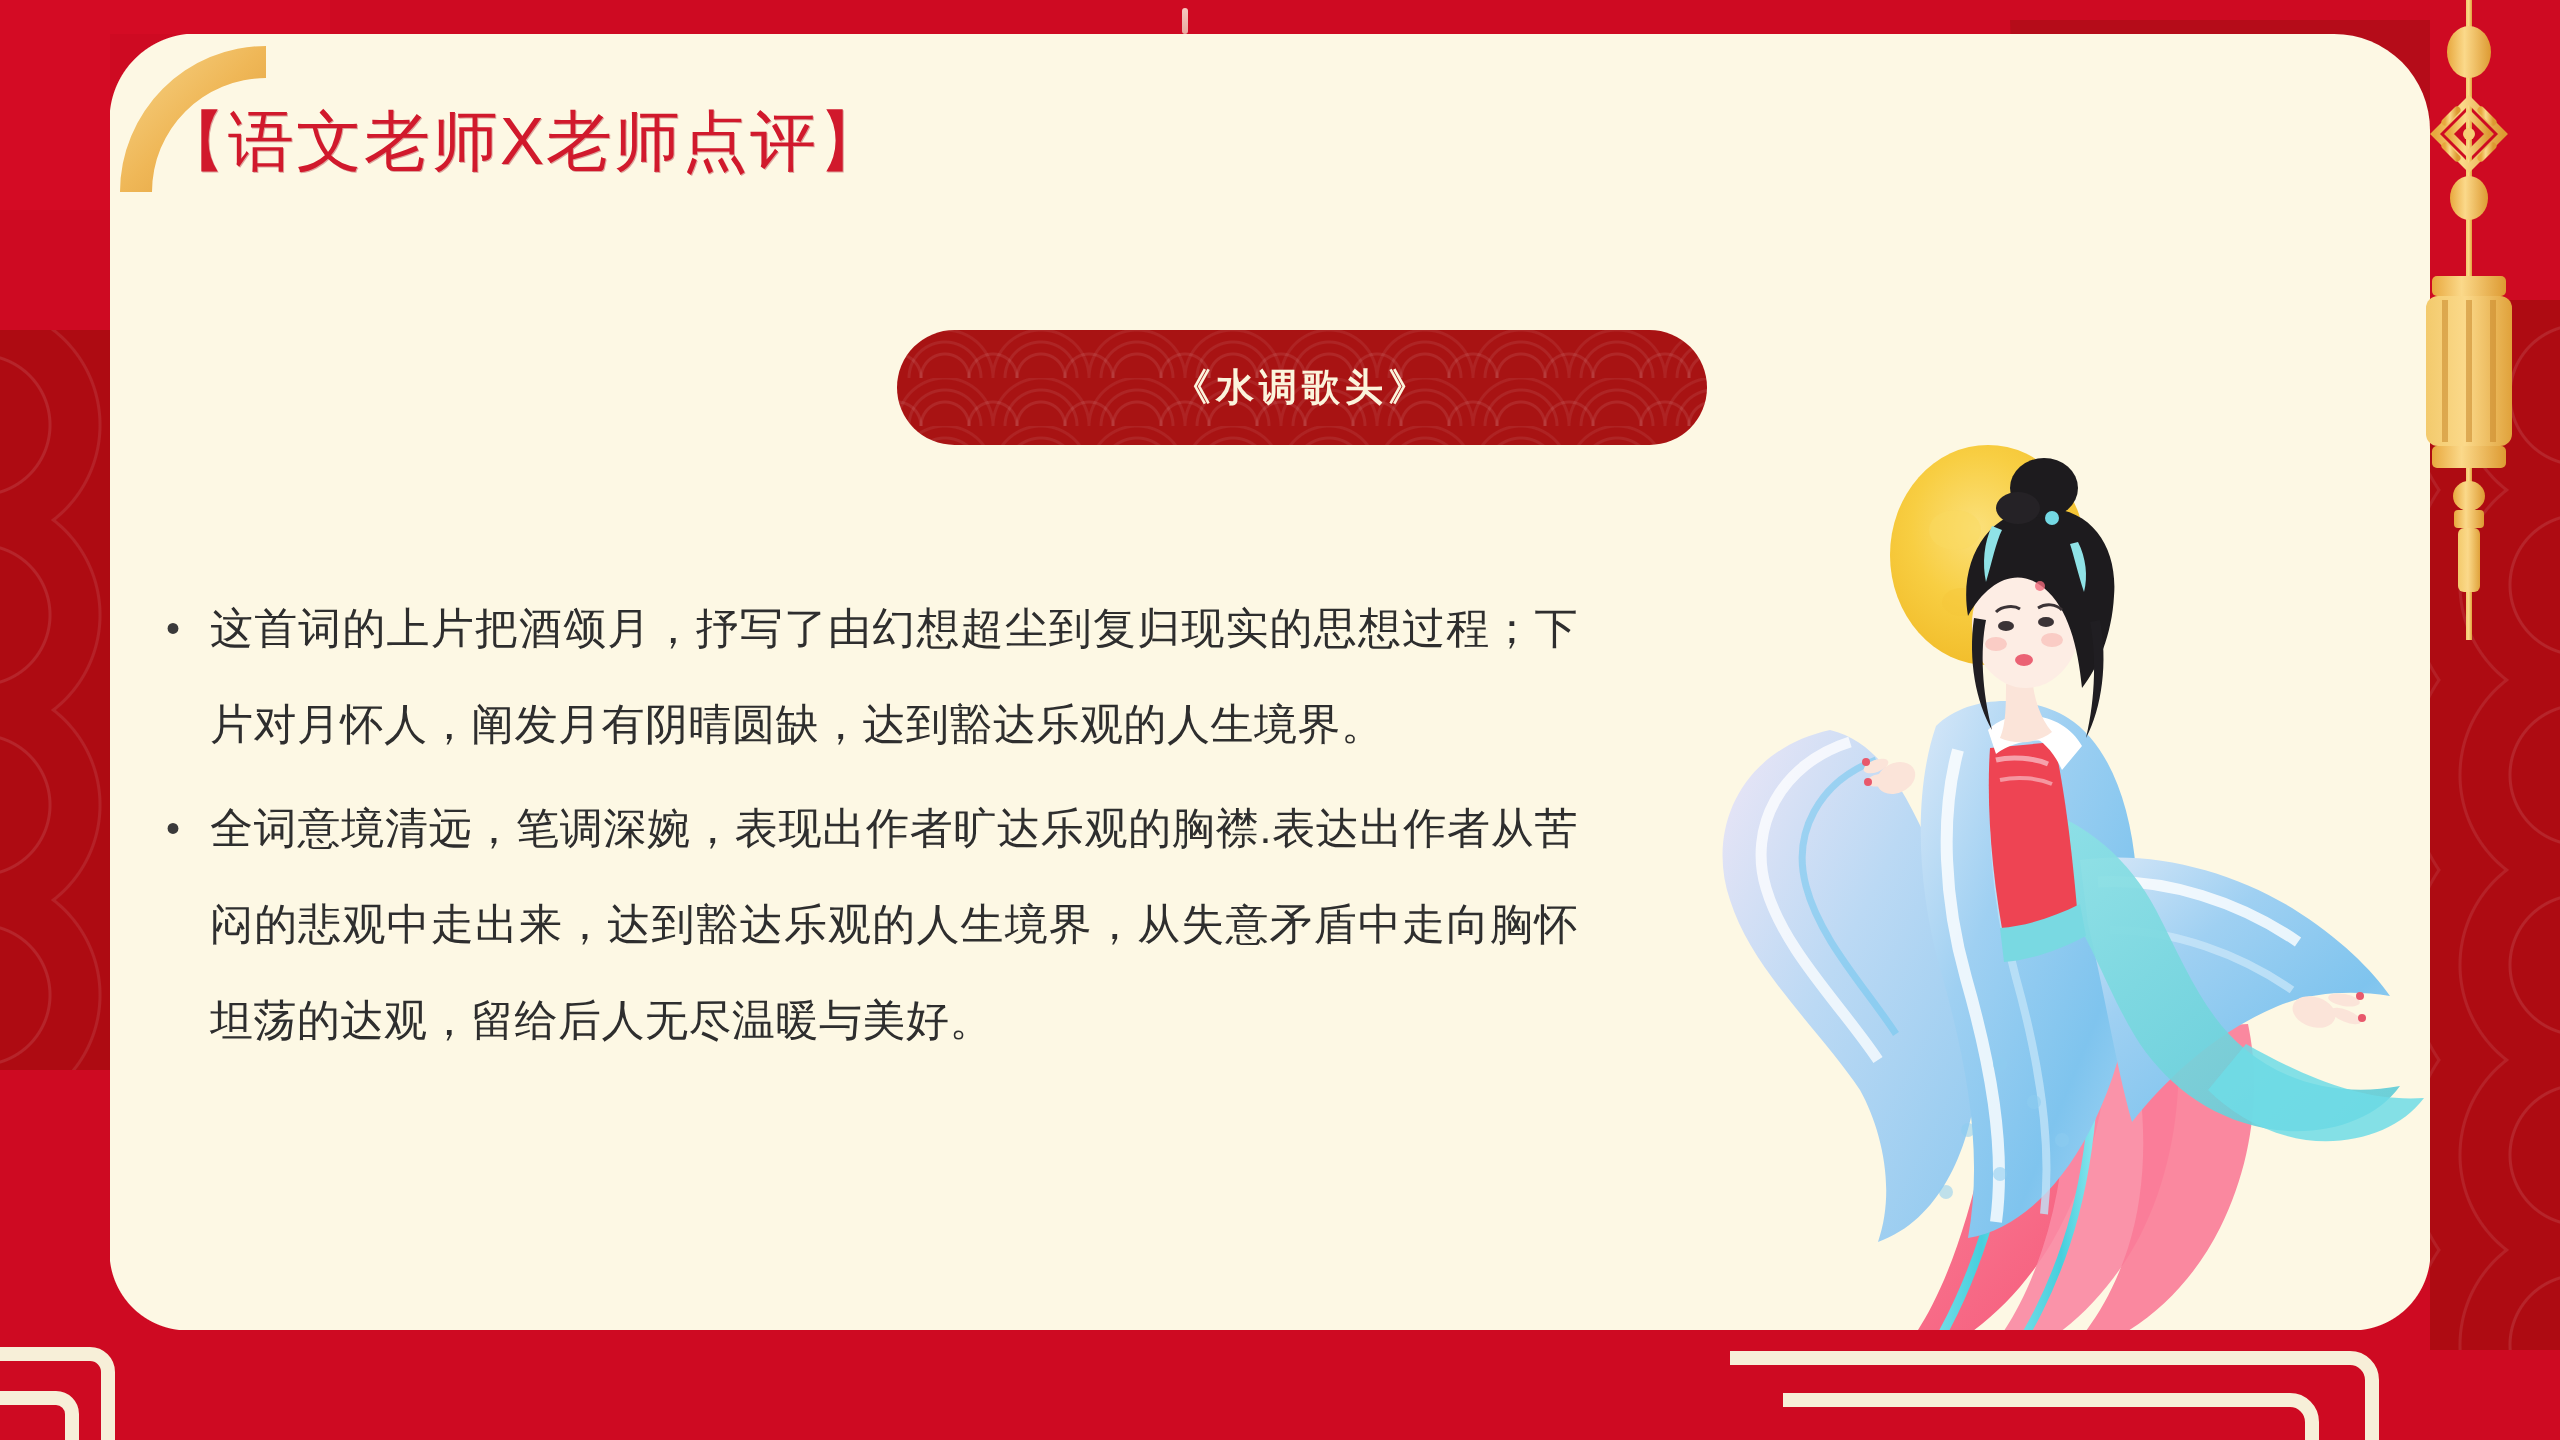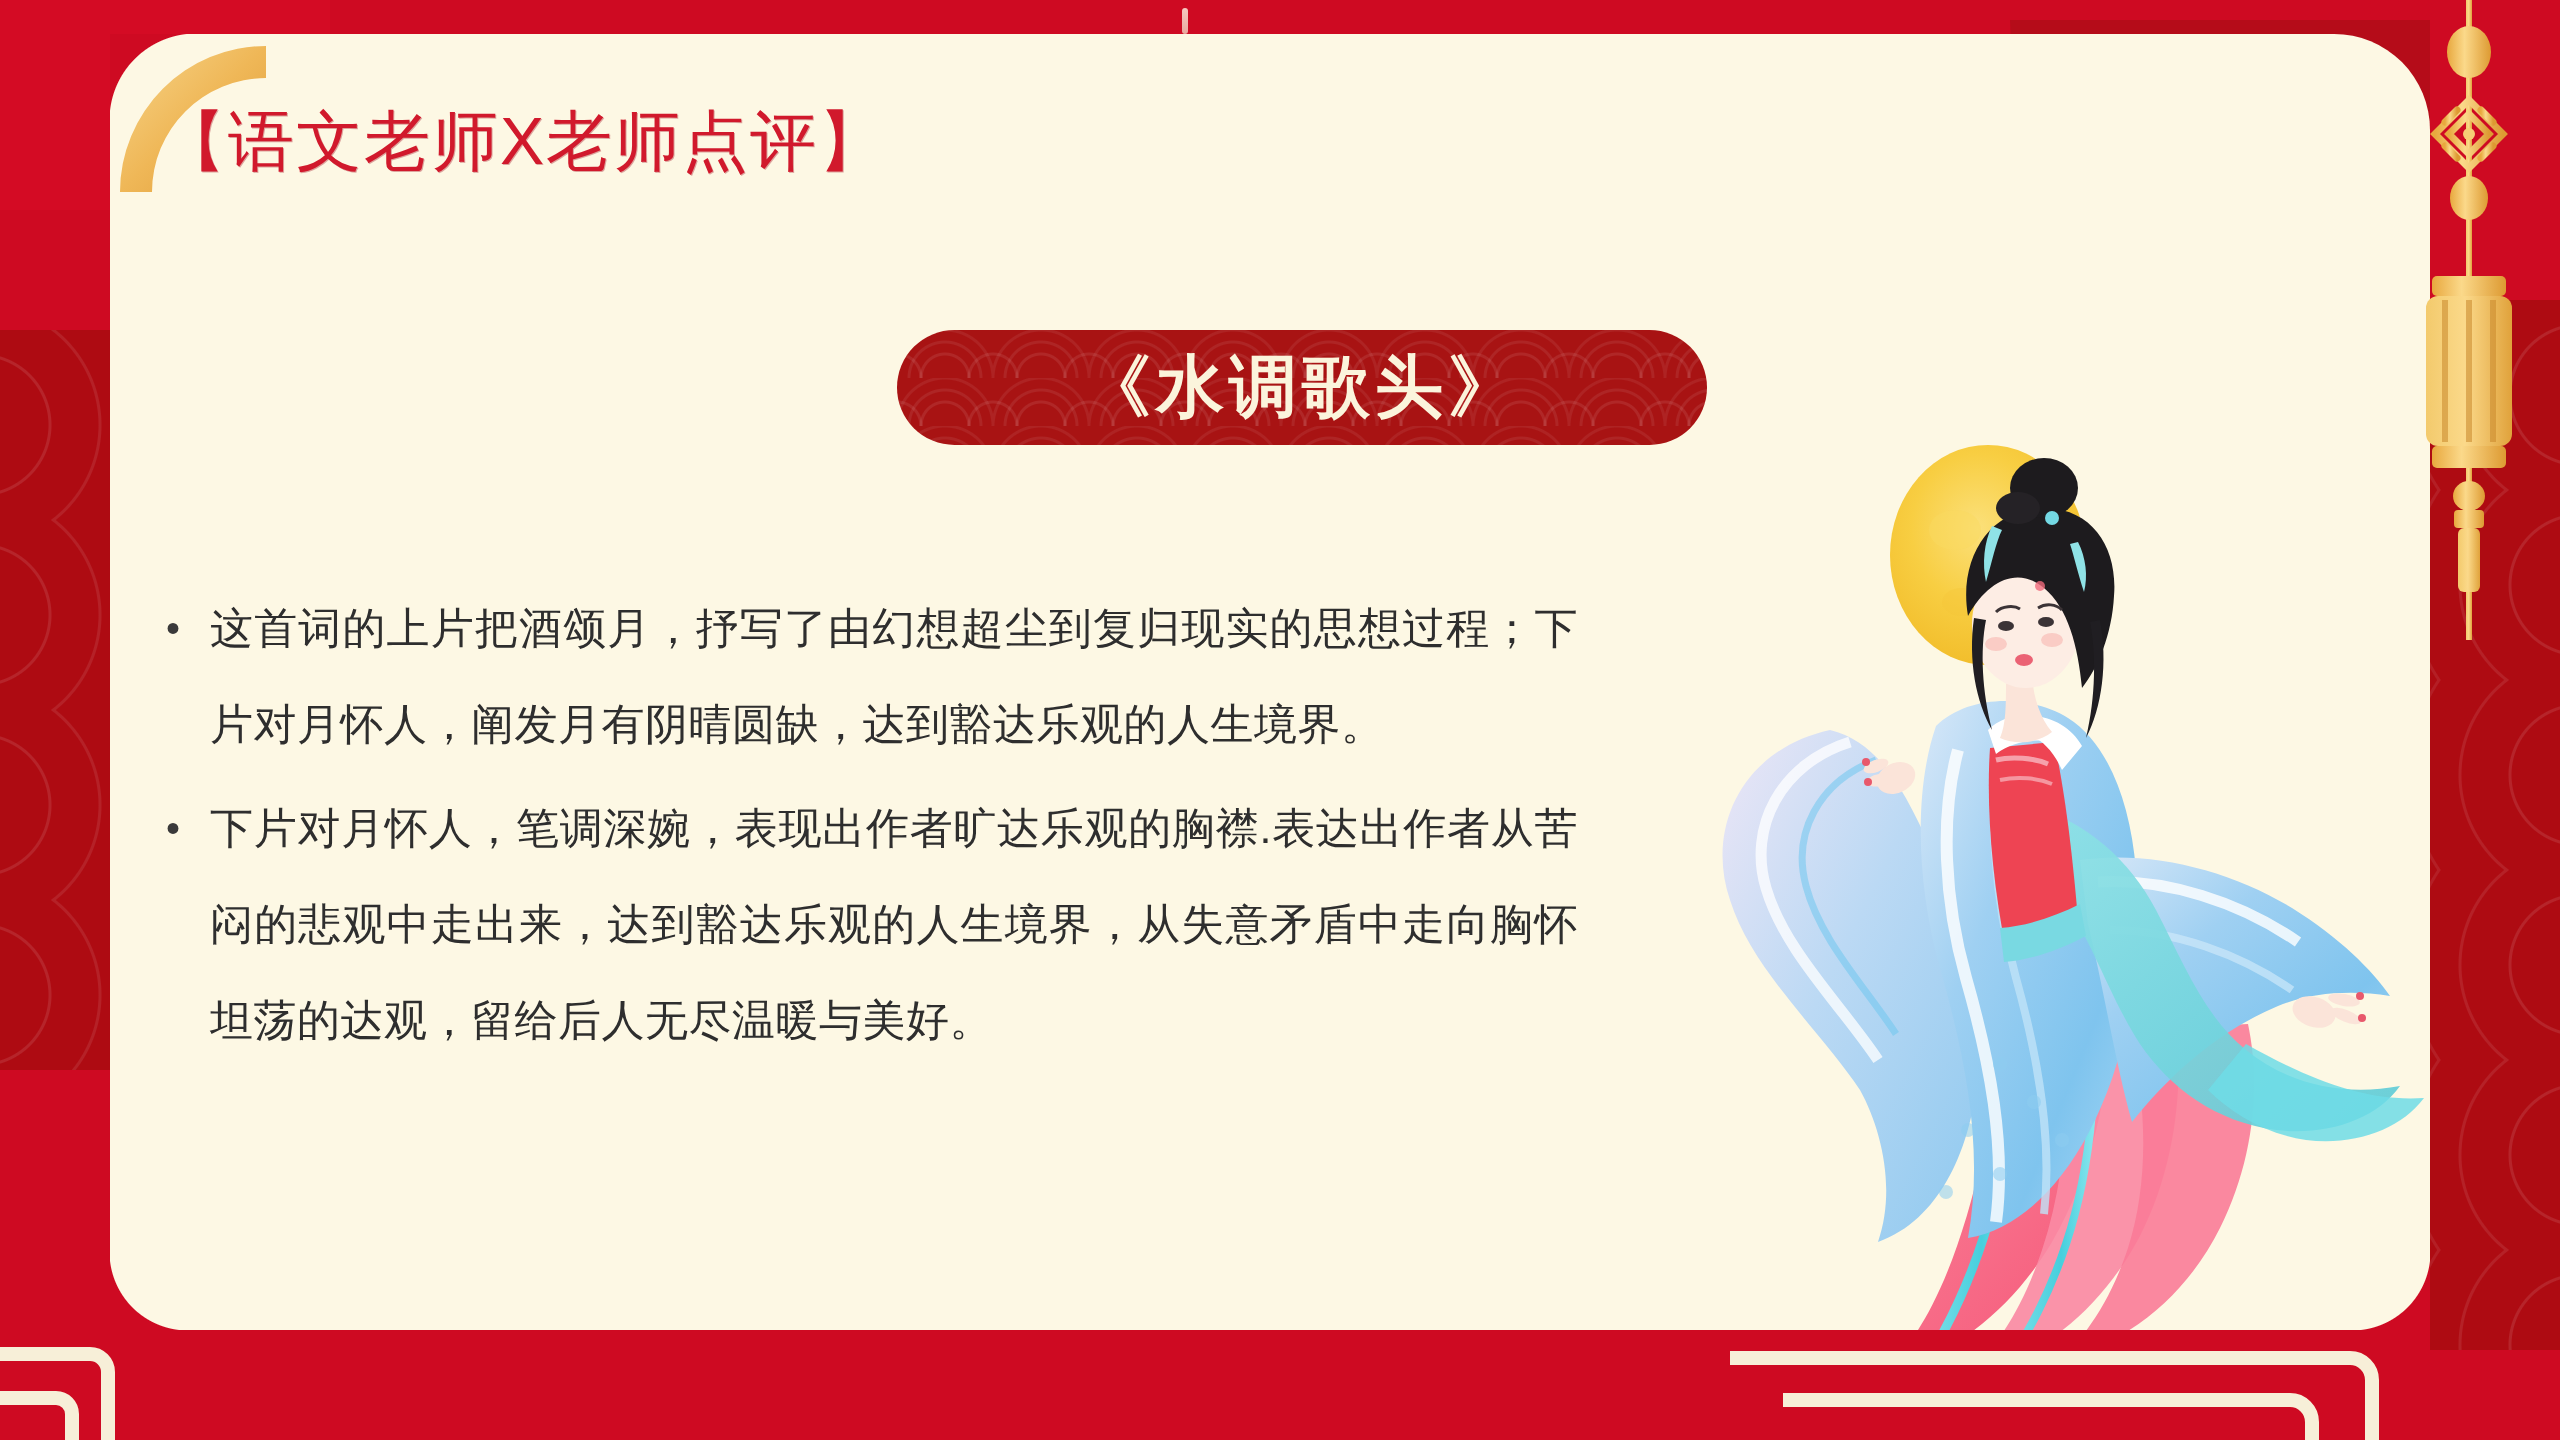--- a/index.html
+++ b/index.html
@@ -121,21 +121,21 @@
       radial-gradient(circle at 50% 100%, transparent 0 22px, rgba(255,255,255,.085) 23px, rgba(255,255,255,.085) 25px, transparent 26px),
       radial-gradient(circle at 50% 100%, transparent 0 34px, rgba(255,255,255,.075) 35px, rgba(255,255,255,.075) 37px, transparent 38px),
       radial-gradient(circle at 50% 100%, transparent 0 46px, rgba(255,255,255,.065) 47px, rgba(255,255,255,.065) 49px, transparent 50px),
       radial-gradient(circle at 0% 100%,  transparent 0 22px, rgba(255,255,255,.085) 23px, rgba(255,255,255,.085) 25px, transparent 26px),
       radial-gradient(circle at 100% 100%,transparent 0 22px, rgba(255,255,255,.085) 23px, rgba(255,255,255,.085) 25px, transparent 26px);
     background-size:96px 48px;
     background-repeat:repeat;
   }
   #badge-text {
     position:relative; z-index:2;
-    font-size:68px; font-weight:bold; color:#FBF4DC; letter-spacing:5px;
+    font-size:38px; font-weight:bold; color:#FBF4DC; letter-spacing:5px;
     white-space:nowrap;
   }
 
   
   #bullets {
     position:absolute; left:158px; top:580px; width:1420px;
     z-index:20;
   }
   .bullet { display:flex; align-items:flex-start; margin-bottom:8px; }
   .dot {
@@ -210,21 +210,21 @@
     <span id="badge-text">《水调歌头》</span>
   </div>
 
   <div id="bullets">
     <div class="bullet">
       <span class="dot">•</span>
       <span class="btext">这首词的上片把酒颂月，抒写了由幻想超尘到复归现实的思想过程；下片对月怀人，阐发月有阴晴圆缺，达到豁达乐观的人生境界。</span>
     </div>
     <div class="bullet">
       <span class="dot">•</span>
-      <span class="btext">下片对月怀人，笔调深婉，表现出作者旷达乐观的胸襟.表达出作者从苦闷的悲观中走出来，达到豁达乐观的人生境界，从失意矛盾中走向胸怀坦荡的达观，留给后人无尽温暖与美好。</span>
+      <span class="btext">全词意境清远，笔调深婉，表现出作者旷达乐观的胸襟.表达出作者从苦闷的悲观中走出来，达到豁达乐观的人生境界，从失意矛盾中走向胸怀坦荡的达观，留给后人无尽温暖与美好。</span>
     </div>
   </div>
 
   <svg id="change" viewBox="0 0 760 900">
     <defs>
       <radialGradient id="moonG" cx="45%" cy="38%" r="62%">
         <stop offset="0%" stop-color="#FBE07A"></stop>
         <stop offset="55%" stop-color="#F8CE42"></stop>
         <stop offset="100%" stop-color="#F2BE2C"></stop>
       </radialGradient>

